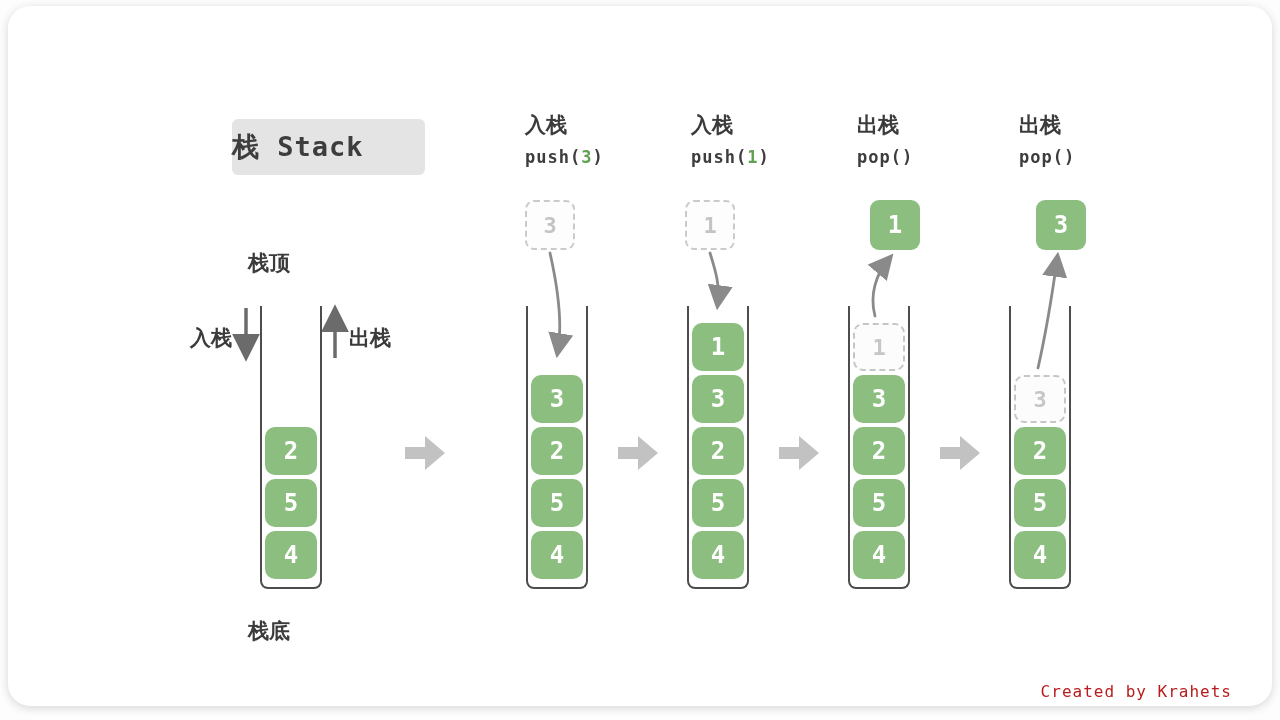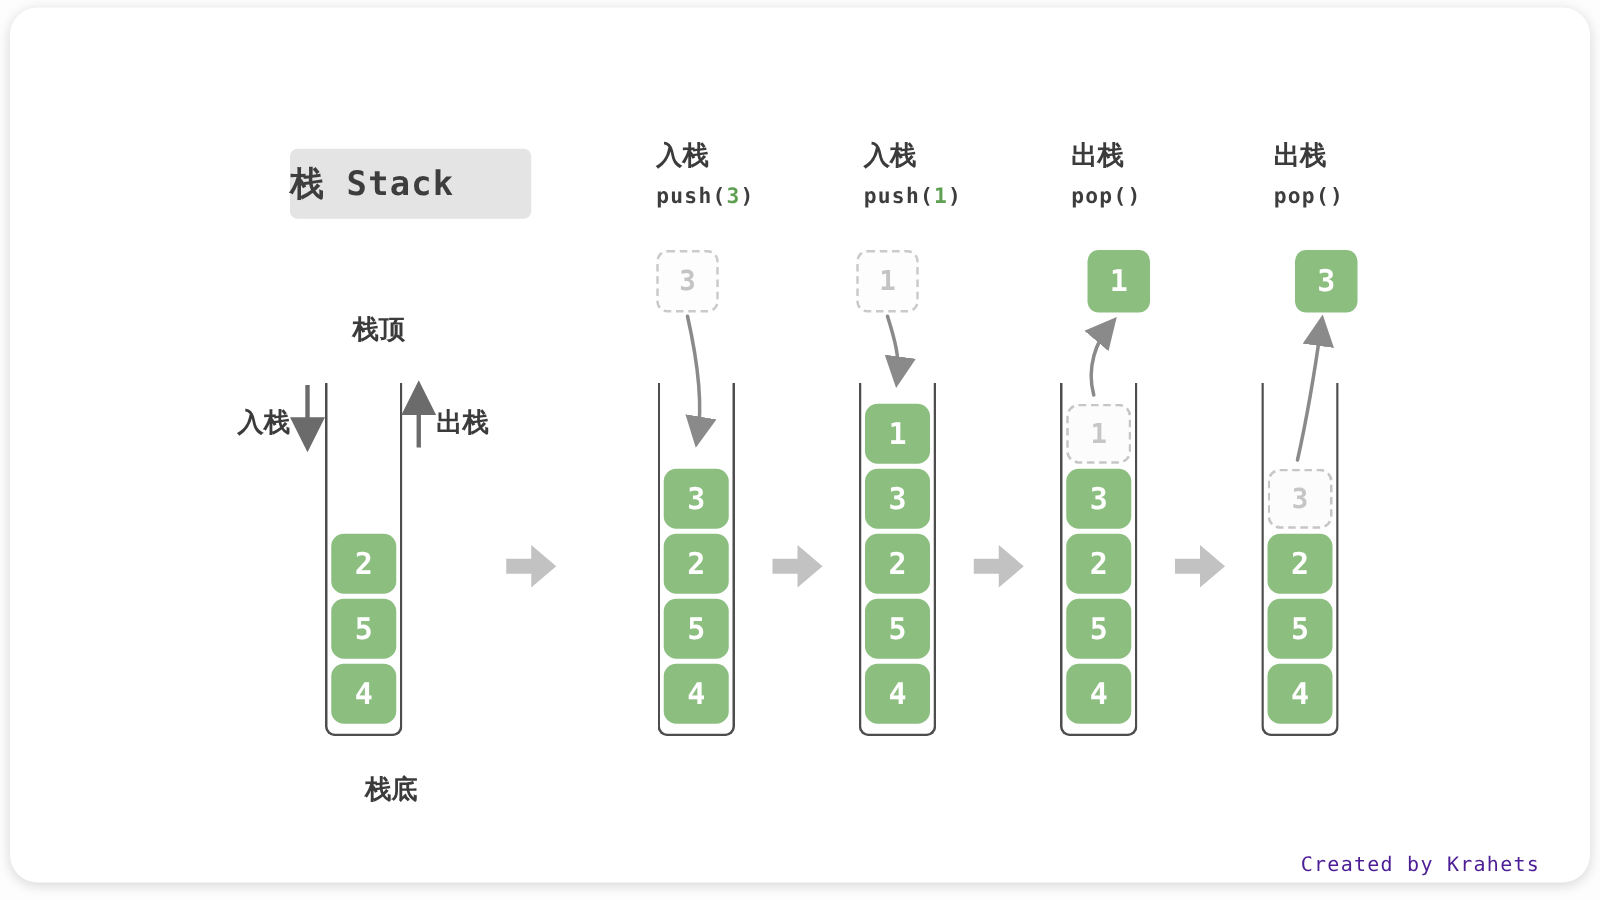--- a/index.html
+++ b/index.html
@@ -58,21 +58,21 @@
     font-family:"DejaVu Sans Mono",monospace;font-size:22px;font-weight:700;color:#c4c4c4;
   }
   .float-green{
     position:absolute;top:194px;width:50px;height:50px;border-radius:9px;
     background:#8cbe80;
     display:flex;align-items:center;justify-content:center;
     font-family:"DejaVu Sans Mono",monospace;font-size:24px;font-weight:700;color:#ffffff;
   }
   .watermark{
     position:absolute;top:676px;right:40px;
-    font-family:"DejaVu Sans Mono",monospace;font-size:16px;color:#4c1d95;
+    font-family:"DejaVu Sans Mono",monospace;font-size:16px;color:#b91c1c;
     letter-spacing:1px;
   }
   svg.overlay{position:absolute;left:0;top:0;pointer-events:none;}
 </style>
 </head>
 <body>
 
 <div class="card">
 
   <div class="title-box">
@@ -89,22 +89,22 @@
   </div>
   <div class="op-col" style="left:849px">
     <span class="op-name">出栈</span>
     <span class="op-code"><span>pop(</span><span class="op-arg"></span><span>)</span></span>
   </div>
   <div class="op-col" style="left:1011px">
     <span class="op-name">出栈</span>
     <span class="op-code"><span>pop(</span><span class="op-arg"></span><span>)</span></span>
   </div>
 
-  <div class="cjk-label" style="left:252px;top:243px;width:86px;text-align:center">栈顶</div>
-  <div class="cjk-label" style="left:240px;top:611px;width:86px;text-align:right">栈底</div>
+  <div class="cjk-label" style="left:240px;top:243px;width:86px;text-align:left">栈顶</div>
+  <div class="cjk-label" style="left:240px;top:611px;width:86px;text-align:left">栈底</div>
   <div class="cjk-label" style="left:140px;top:318px;width:84px;text-align:right">入栈</div>
   <div class="cjk-label" style="left:341px;top:318px">出栈</div>
 
   <div class="container" style="left:252px"></div>
   <div class="container" style="left:518px"></div>
   <div class="container" style="left:679px"></div>
   <div class="container" style="left:840px"></div>
   <div class="container" style="left:1001px"></div>
 
   <div class="cell" style="left:257px;top:421px">2</div>

